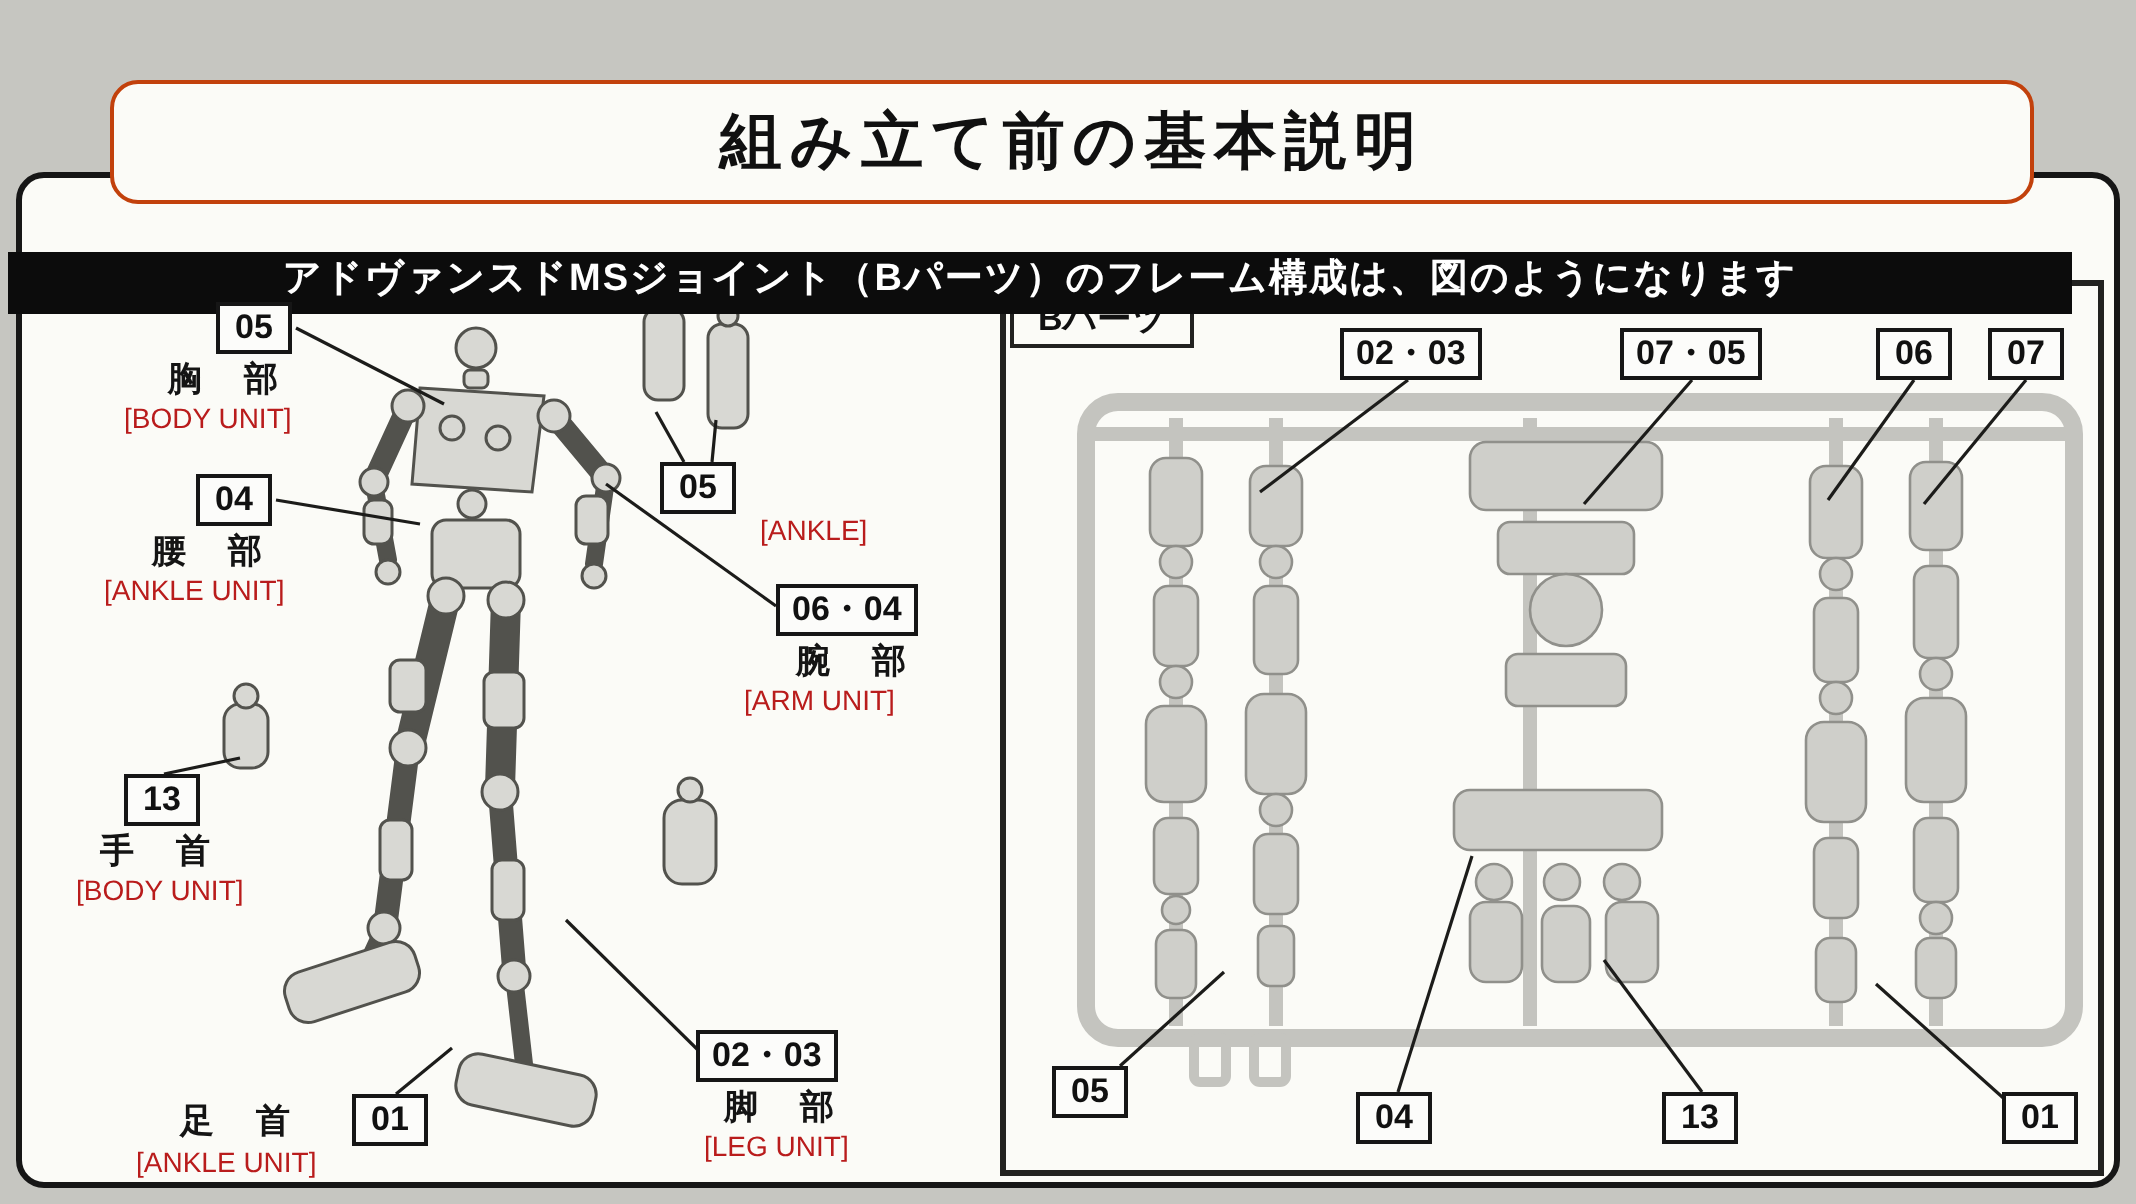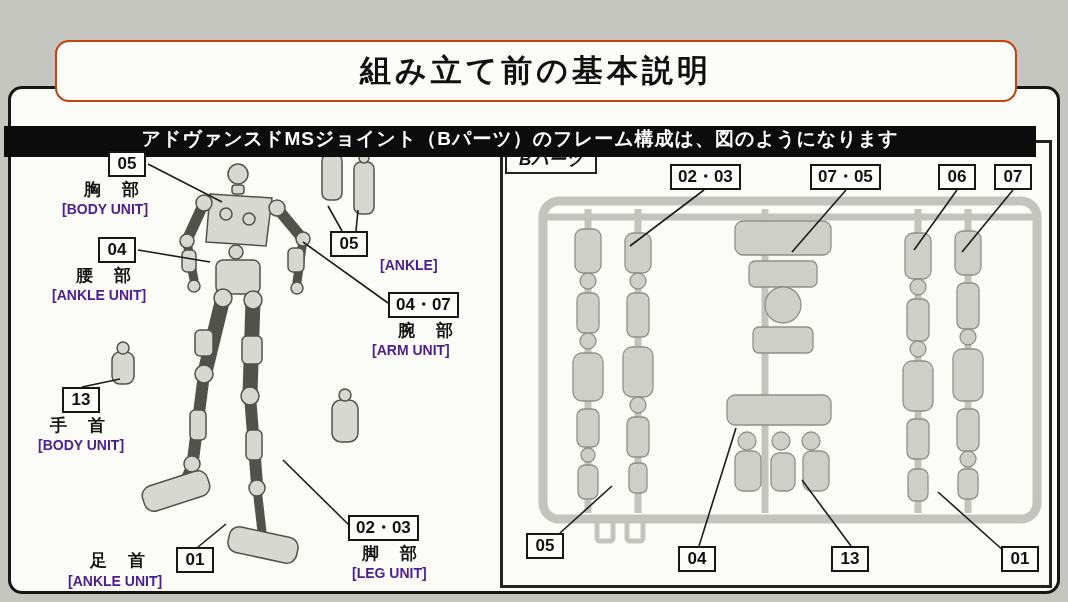--- a/index.html
+++ b/index.html
@@ -25,37 +25,37 @@
     display:flex; justify-content:center;
     font-size:19px; font-weight:bold; letter-spacing:1px;margin-top:28px;
   }
   .runner-panel {
     position:absolute; left:500px; top:140px; width:552px; height:448px;
     border:3px solid #222220; background:#fbfbf7; z-index:2;
   }
   .runner-tab {
     position:absolute; left:2px; top:2px; padding:1px 12px;
     border:2px solid #222220; background:#fbfbf7;
-    font-size:17px; font-weight:bold; color:#111; z-index:3;font-style:italic;
+    font-size:17px; font-weight:bold; color:#111; z-index:3;
   }
   .runner-svg { position:absolute; left:0; top:0; }
   .figure-svg { position:absolute; left:40px; top:140px; z-index:2; }
   .leaders { position:absolute; left:0; top:0; z-index:5; pointer-events:none; }
   .co {
     position:absolute; border:2px solid #161616; background:#fcfcfa;
     font-size:17px; font-weight:bold; color:#111; text-align:center;
     min-width:38px; height:26px; line-height:22px; padding:0 6px;
     white-space:nowrap; z-index:10;
   }
   .jp {
     position:absolute; font-size:17px; font-weight:bold; color:#141414;
     letter-spacing:2px; white-space:nowrap; z-index:10;
   }
   .en {
-    position:absolute; font-size:14px; font-weight:bold; color:#4c1d95;
+    position:absolute; font-size:14px; font-weight:normal; color:#b91c1c;
     white-space:nowrap; z-index:10;
   }
 </style>
 </head>
 <body>
 
 <div class="page">
 
   <div class="main-box"></div>
 
@@ -212,21 +212,21 @@
   <div class="jp" style="left:84px;top:178px">胸　部</div>
   <div class="en" style="left:62px;top:201px">[BODY UNIT]</div>
 
   <div class="co" style="left:330px;top:231px">05</div>
   <div class="en" style="left:380px;top:257px">[ANKLE]</div>
 
   <div class="co" style="left:98px;top:237px">04</div>
   <div class="jp" style="left:76px;top:264px">腰　部</div>
   <div class="en" style="left:52px;top:287px">[ANKLE UNIT]</div>
 
-  <div class="co" style="left:388px;top:292px">04・07</div>
+  <div class="co" style="left:388px;top:292px">06・04</div>
   <div class="jp" style="left:398px;top:319px">腕　部</div>
   <div class="en" style="left:372px;top:342px">[ARM UNIT]</div>
 
   <div class="co" style="left:62px;top:387px">13</div>
   <div class="jp" style="left:50px;top:414px">手　首</div>
   <div class="en" style="left:38px;top:437px">[BODY UNIT]</div>
 
   <div class="jp" style="left:90px;top:549px">足　首</div>
   <div class="co" style="left:176px;top:547px">01</div>
   <div class="en" style="left:68px;top:573px">[ANKLE UNIT]</div>

